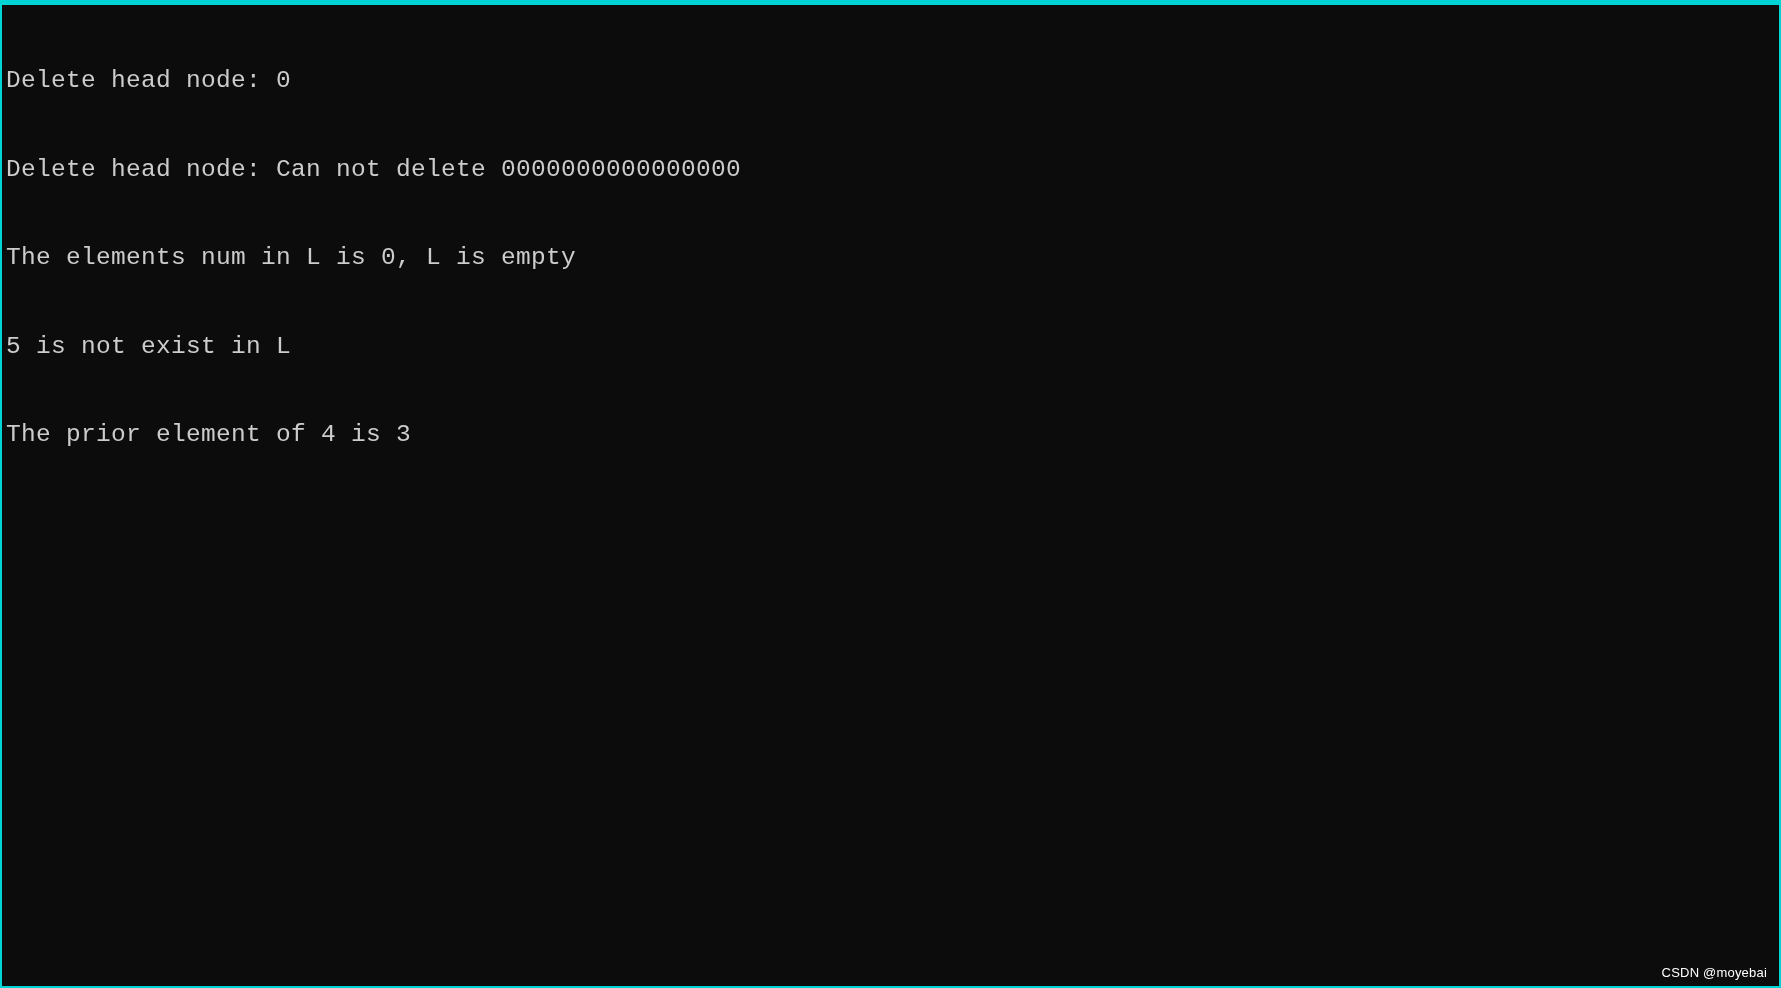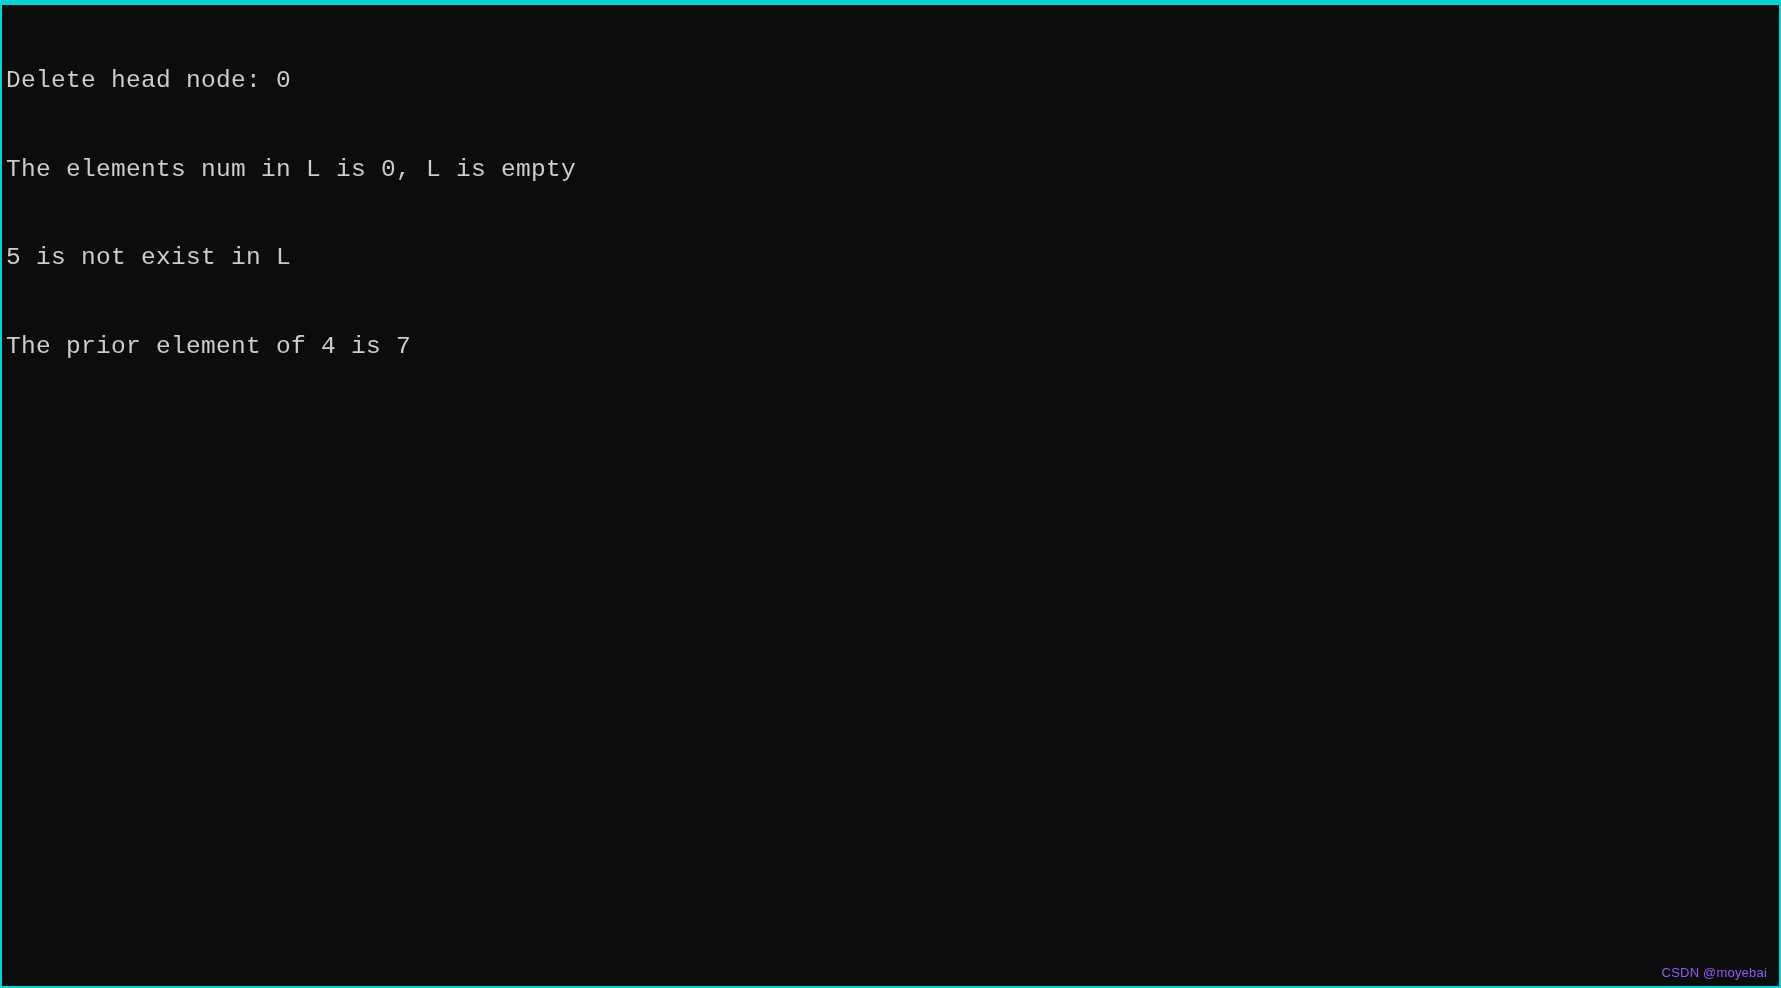--- a/index.html
+++ b/index.html
@@ -30,35 +30,36 @@
       white-space: pre;
       letter-spacing: 0.3px;
     }
     .terminal-line {
       display: block;
     }
     .watermark {
       position: absolute;
       bottom: 6px;
       right: 12px;
-      color: #8b5cf6;
+      color: #ffffff;
       font-size: 13px;
       font-family: Arial, sans-serif;
       letter-spacing: 0.2px;
     }
   </style>
 </head>
 <body>
 
 <div class="terminal-window">
   <div class="terminal-content">
     <span class="terminal-line">Delete head node: 0</span>
+    <span class="terminal-line">Delete head node: Can not delete 0000000000000000</span>
     <span class="terminal-line">The elements num in L is 0, L is empty</span>
     <span class="terminal-line">5 is not exist in L</span>
-    <span class="terminal-line">The prior element of 4 is 7</span>
+    <span class="terminal-line">The prior element of 4 is 3</span>
     
     
     
     
     
     
     
     
     
     

